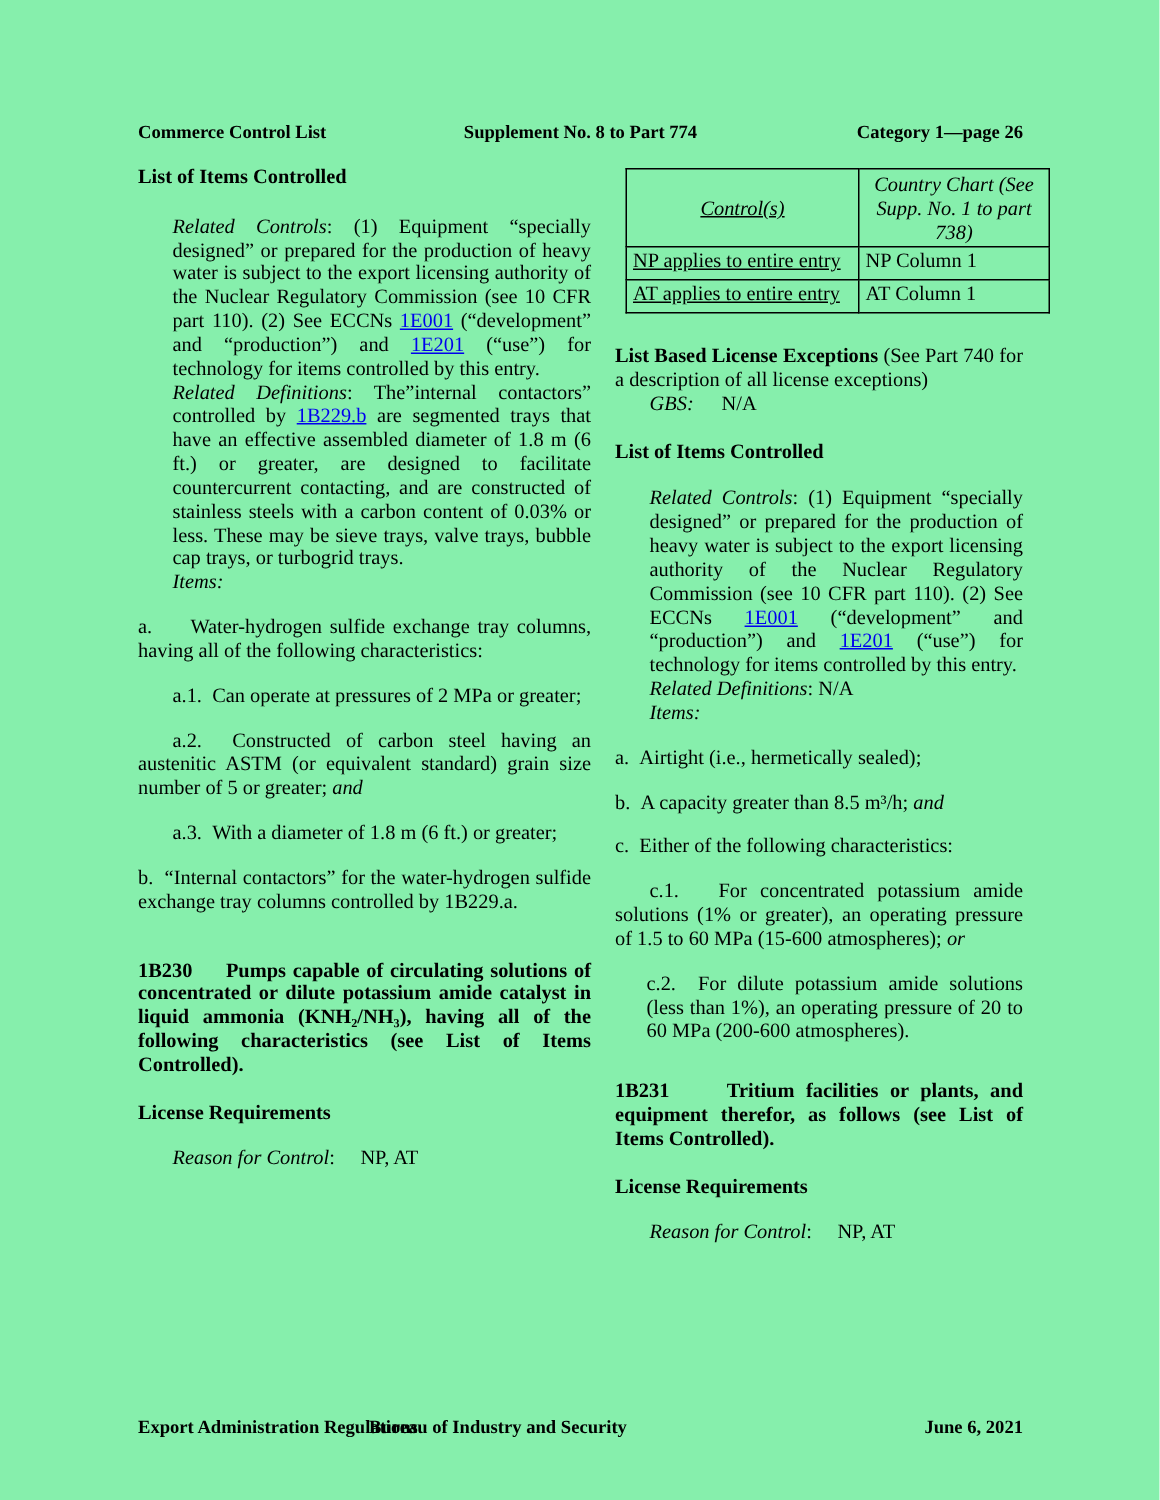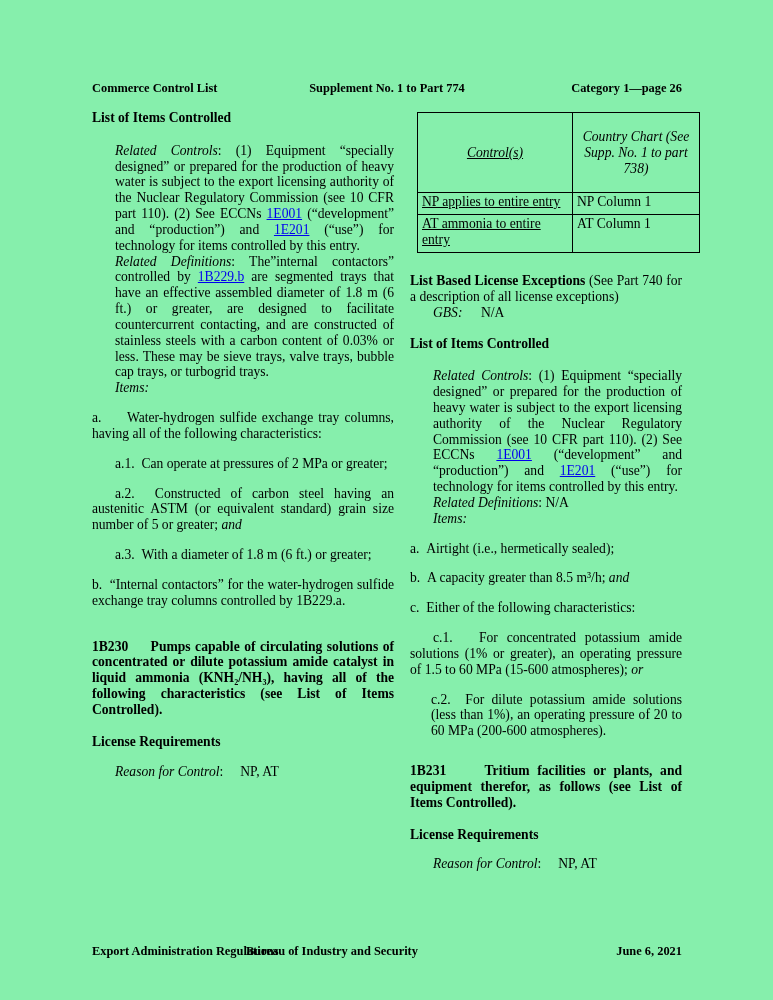--- a/index.html
+++ b/index.html
@@ -33,33 +33,33 @@
   .block-indent { margin-left:21px; }
   .it { font-style:italic; }
   a.doc-link { color:var(--link-color,#0000EE); text-decoration:underline; }
   .reason-value { margin-left:17px; }
   .exc-label { display:inline-block; width:48px; font-style:italic; }
   
   .ctl-table { border-collapse:collapse; margin-left:7px; margin-top:2px; width:264px;
                font-size:13.6px; table-layout:fixed; }
   .ctl-table th, .ctl-table td { border:1px solid #000; }
   .ctl-table th { font-style:italic; font-weight:normal; text-align:center;
-                  vertical-align:middle; padding:16px 4px;border-radius:23px; }
+                  vertical-align:middle; padding:2px 4px;border-radius:23px; }
   .ctl-table td { text-align:left; vertical-align:top; padding:1px 5px 4px 4px; }
   .ctl-table .c1 { width:146px;text-decoration:underline; }
   .ctl-table .c2 { width:118px; }
 </style>
 </head>
 <body>
 
 <div class="page">
 
   <div class="runhead hdr">
     <span class="rh-left">Commerce Control List</span>
-    <span class="rh-center">Supplement No. 1 to Part 774</span>
+    <span class="rh-center">Supplement No. 8 to Part 774</span>
     <span class="rh-right">Category 1—page 26</span>
   </div>
 
   <div class="col col-left">
     <p class="doc-heading">List of Items Controlled</p>
 
     <div class="indent">
       <p class="gap17"><span class="it">Related Controls</span><span>:  (1) Equipment “specially designed” or prepared for the production of heavy water is subject to the export licensing authority of the Nuclear Regulatory Commission (see 10 CFR part 110).  (2) See ECCNs </span><a href="#" class="doc-link">1E001</a><span> (“development” and “production”) and </span><a href="#" class="doc-link">1E201</a><span> (“use”) for technology for items controlled by this entry.</span></p>
       <p><span class="it">Related Definitions</span><span>:  The”internal contactors” controlled by </span><a href="#" class="doc-link">1B229.b</a><span> are segmented trays that have an effective assembled diameter of 1.8 m (6 ft.) or greater, are designed to facilitate countercurrent contacting, and are constructed of stainless steels with a carbon content of 0.03% or less.  These may be sieve trays, valve trays, bubble cap trays, or turbogrid trays.</span></p>
       <p class="it">Items:</p>
@@ -85,21 +85,21 @@
           <th class="c1">Control(s)</th>
           <th class="c2">Country Chart (See Supp. No. 1 to part 738)</th>
         </tr>
       </thead>
       <tbody>
         <tr>
           <td class="c1">NP applies to entire entry</td>
           <td class="c2">NP Column 1</td>
         </tr>
         <tr>
-          <td class="c1">AT ammonia to entire entry</td>
+          <td class="c1">AT applies to entire entry</td>
           <td class="c2">AT Column 1</td>
         </tr>
       </tbody>
     </table>
 
     <p class="gap20"><span class="doc-heading">List Based License Exceptions</span><span> (See Part 740 for a description of all license exceptions)</span></p>
 
     <p class="indent"><span class="exc-label">GBS:</span><span>N/A</span></p>
 
     <p class="gap16 doc-heading">List of Items Controlled</p>

